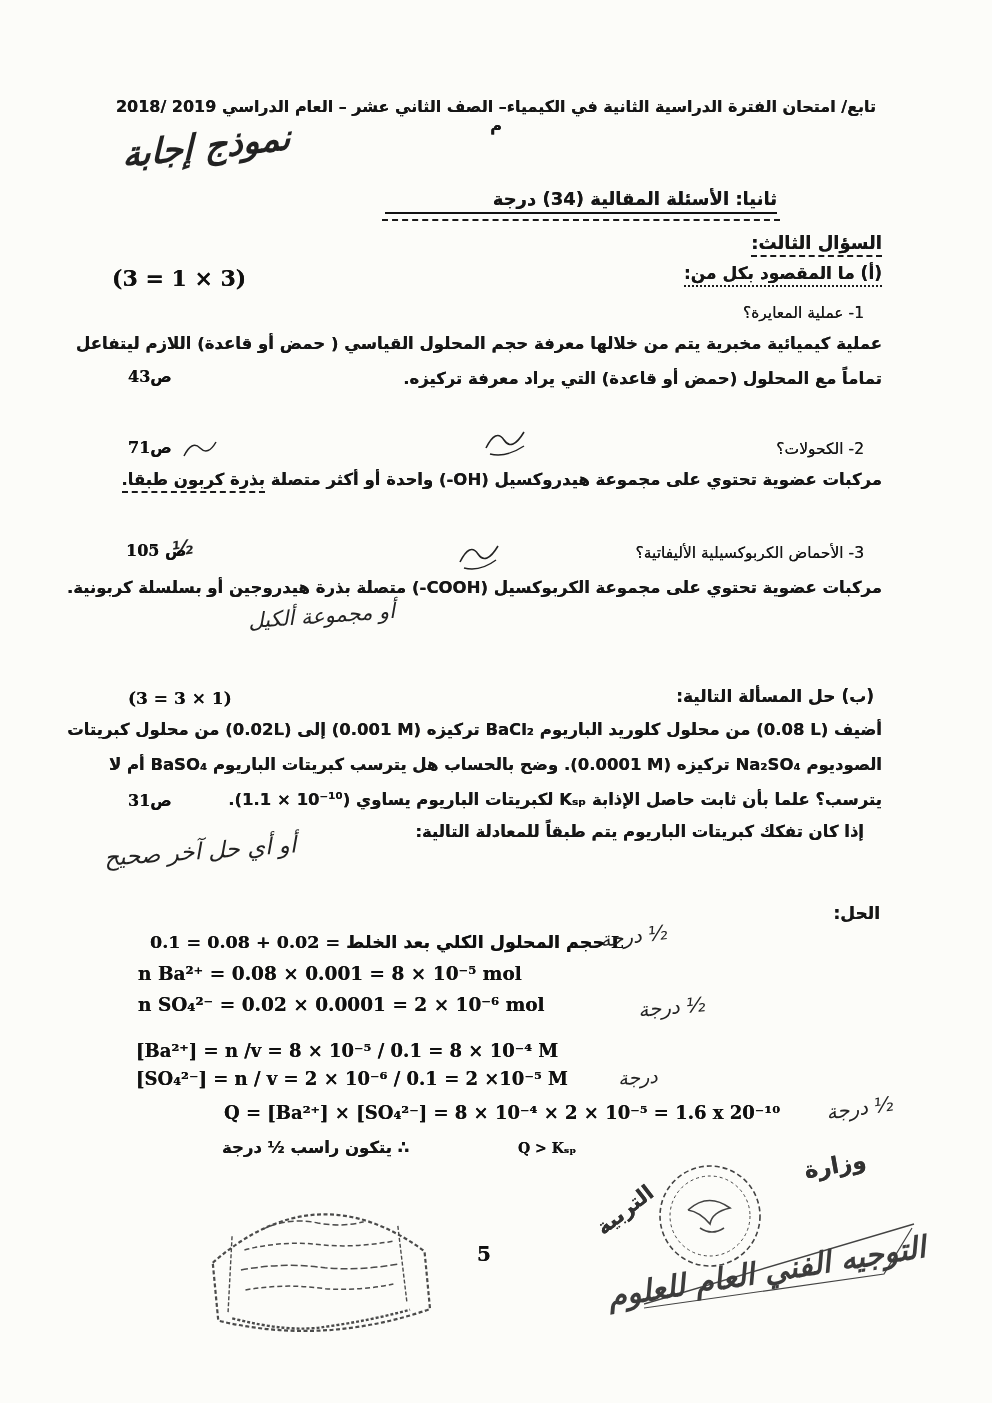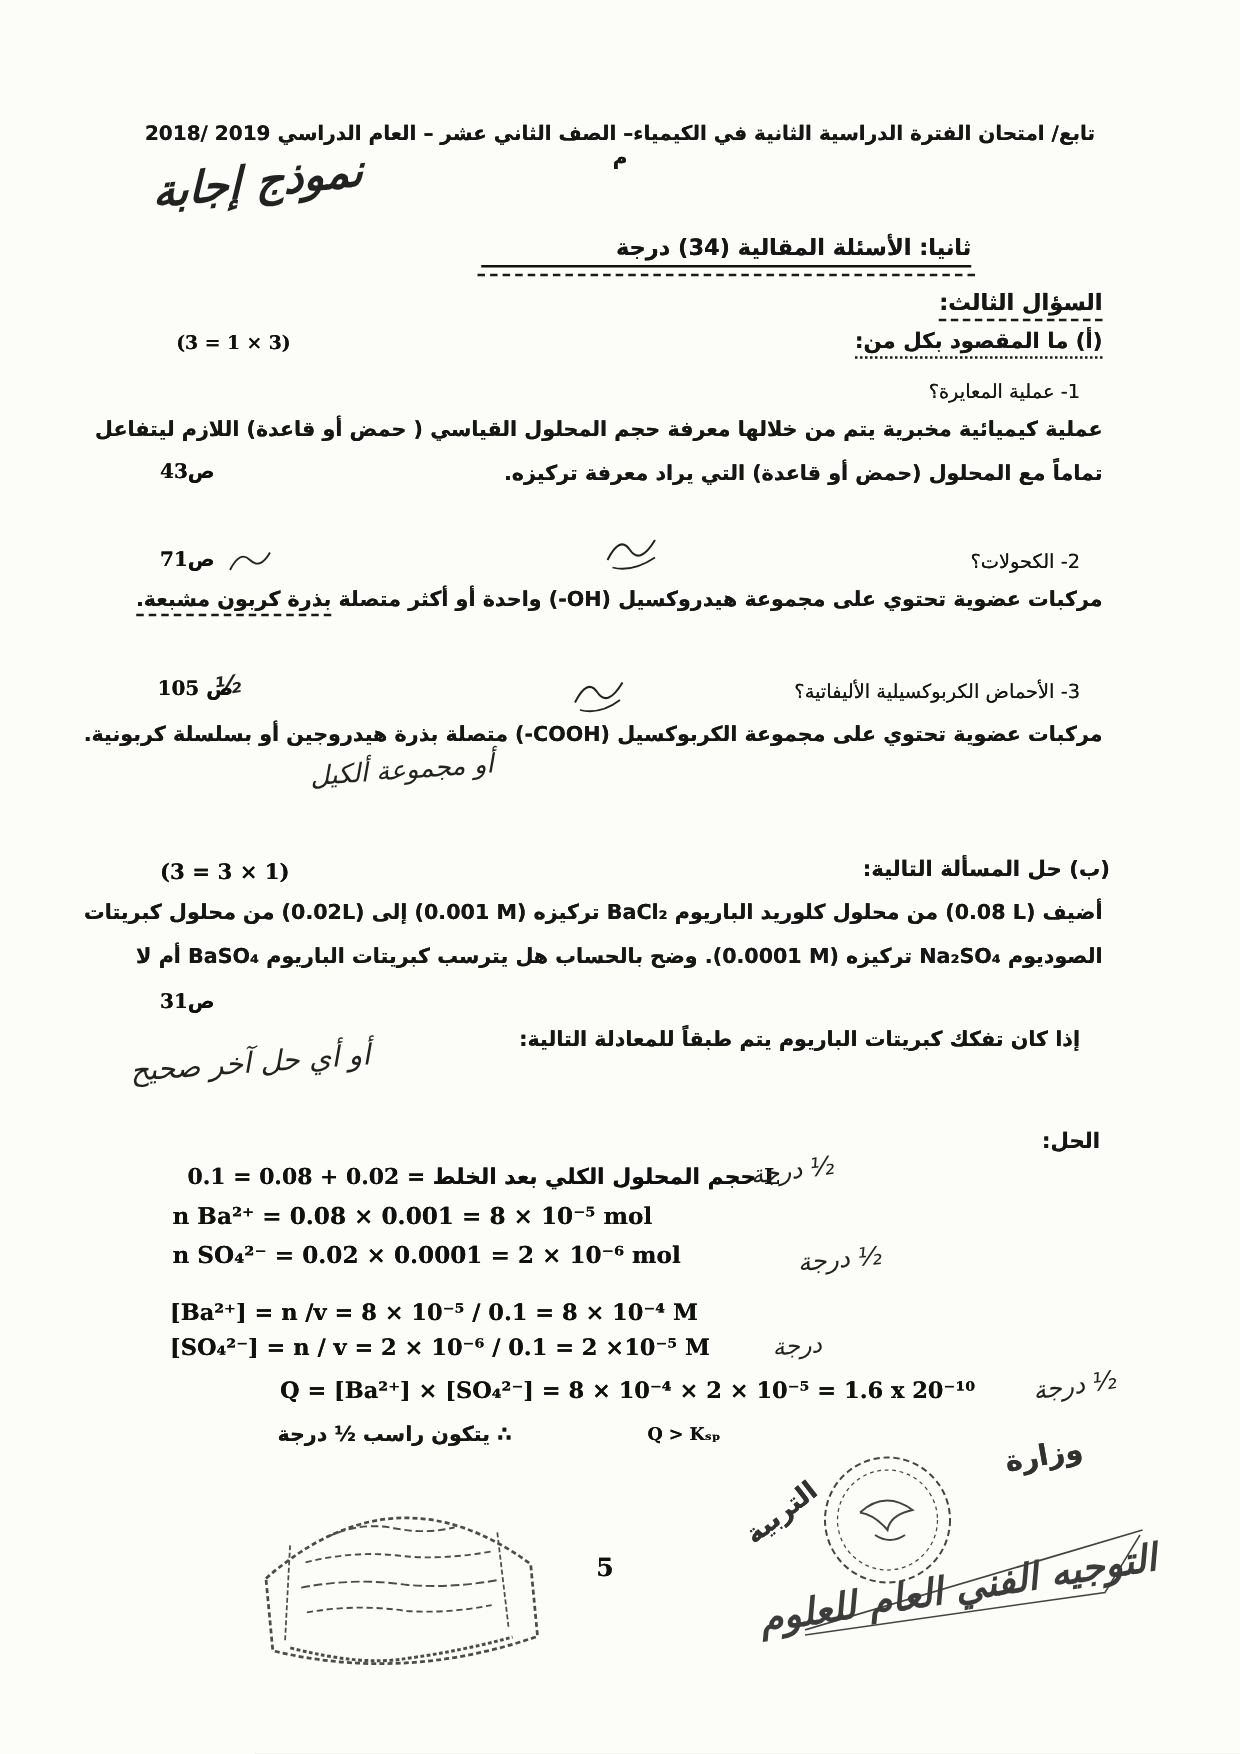--- a/index.html
+++ b/index.html
@@ -27,61 +27,62 @@
   <div class="abs ar bold" style="left:108px;right:108px;top:97px;font-size:16px;text-align:center;">تابع/ امتحان الفترة الدراسية الثانية في الكيمياء– الصف الثاني عشر – العام الدراسي ‪2018/ 2019‬ م</div>
 
   <div class="abs hand bold" style="left:122px;top:126px;font-size:35px;transform:rotate(-6deg) skewX(-6deg);">نموذج إجابة</div>
 
   <div class="abs ar bold u-solid" style="left:385px;top:188px;width:392px;font-size:18px;">ثانيا: الأسئلة المقالية (34) درجة</div>
   <div class="abs" style="left:382px;top:219px;width:398px;border-top:2px dashed #1a1a1a;"></div>
 
   <div class="abs ar bold u-dash" style="right:110px;top:232px;font-size:18px;">السؤال الثالث:</div>
 
   <div class="abs ar bold u-dot" style="right:110px;top:263px;font-size:17px;">(أ) ما المقصود بكل من:</div>
-  <div class="abs math" style="left:141px;top:265px;font-size:15px;">(3 = 1 × 3)</div>
+  <div class="abs math" style="left:112px;top:265px;font-size:22px;">(3 = 1 × 3)</div>
 
   <div class="abs ar" style="right:128px;top:304px;font-size:15.5px;">1- عملية المعايرة؟</div>
   <div class="abs ar bold" style="right:110px;top:334px;font-size:16.5px;">عملية كيميائية مخبرية يتم من خلالها معرفة حجم المحلول القياسي ( حمض أو قاعدة) اللازم ليتفاعل</div>
   <div class="abs ar bold" style="right:110px;top:369px;font-size:16.5px;">تماماً مع المحلول (حمض أو قاعدة) التي يراد معرفة تركيزه.</div>
   <div class="abs math" style="left:128px;top:367px;font-size:16px;">ص43</div>
 
   <div class="abs ar" style="right:128px;top:440px;font-size:15.5px;">2- الكحولات؟</div>
   <span class="abs" style="left:478px;top:424px;">
     <svg width="58" height="42" viewBox="0 0 58 42">
       <path d="M8 24 Q18 4 26 16 T46 8" fill="none" stroke="#222" stroke-width="1.6"></path>
       <path d="M12 30 q16 4 34 -8" fill="none" stroke="#222" stroke-width="1.4"></path>
     </svg>
   </span>
   <div class="abs math" style="left:128px;top:438px;font-size:16px;">ص71</div>
   <span class="abs" style="left:178px;top:434px;">
     <svg width="44" height="34" viewBox="0 0 44 34">
       <path d="M6 22 Q14 6 22 14 T38 8" fill="none" stroke="#222" stroke-width="1.5"></path>
     </svg>
   </span>
   <div class="abs ar bold" style="right:110px;top:470px;font-size:16.5px;">
-    <span>مركبات عضوية تحتوي على مجموعة هيدروكسيل ‪(-OH)‬ واحدة أو أكثر متصلة </span><span class="u-dash">بذرة كربون مشبعة.</span>
+    <span>مركبات عضوية تحتوي على مجموعة هيدروكسيل ‪(-OH)‬ واحدة أو أكثر متصلة </span><span class="u-dash">بذرة كربون طبقا.</span>
   </div>
 
   <div class="abs ar" style="right:128px;top:544px;font-size:15.5px;">3- الأحماض الكربوكسيلية الأليفاتية؟</div>
   <span class="abs" style="left:452px;top:536px;">
     <svg width="58" height="42" viewBox="0 0 58 42">
       <path d="M8 26 Q18 6 26 18 T46 10" fill="none" stroke="#222" stroke-width="1.6"></path>
       <path d="M12 32 q16 4 32 -8" fill="none" stroke="#222" stroke-width="1.4"></path>
     </svg>
   </span>
   <div class="abs hand bold" style="left:172px;top:536px;font-size:20px;transform:rotate(-8deg);">½</div>
   <div class="abs math" style="left:126px;top:541px;font-size:16px;">ص 105</div>
   <div class="abs ar bold" style="right:110px;top:578px;font-size:16.5px;">مركبات عضوية تحتوي على مجموعة الكربوكسيل ‪(-COOH)‬ متصلة بذرة هيدروجين أو بسلسلة كربونية.</div>
   <div class="abs hand" style="left:248px;top:604px;font-size:21px;transform:rotate(-4deg);direction:rtl;">أو مجموعة ألكيل</div>
 
-  <div class="abs ar bold" style="right:104px;top:686px;font-size:17px;text-align:center;">(ب) حل المسألة التالية:</div>
+  <div class="abs ar bold" style="right:118px;top:686px;font-size:17px;text-align:center;">(ب) حل المسألة التالية:</div>
   <div class="abs math" style="left:128px;top:688px;font-size:17px;">(3 = 3 × 1)</div>
 
   <div class="abs ar bold" style="right:110px;top:720px;font-size:16.5px;">أضيف (‪0.08 L‬) من محلول كلوريد الباريوم BaCl₂ تركيزه (‪0.001  M‬) إلى  (‪0.02L‬) من محلول كبريتات</div>
   <div class="abs ar bold" style="right:110px;top:755px;font-size:16.5px;">الصوديوم Na₂SO₄ تركيزه (‪0.0001 M‬). وضح بالحساب هل يترسب كبريتات الباريوم BaSO₄  أم لا</div>
+  <div class="abs ar bold" style="right:110px;top:790px;font-size:16.5px;">يترسب؟  علما بأن ثابت حاصل الإذابة Kₛₚ لكبريتات الباريوم يساوي (‪1.1 × 10⁻¹⁰‬).</div>
   <div class="abs math" style="left:128px;top:791px;font-size:16px;">ص31</div>
   <div class="abs ar bold" style="right:128px;top:822px;font-size:16.5px;">إذا كان تفكك كبريتات الباريوم يتم طبقاً للمعادلة التالية:</div>
 
   <div class="abs hand" style="left:104px;top:838px;font-size:23px;transform:rotate(-4deg);direction:rtl;">أو أي حل آخر صحيح</div>
 
 
   <div class="abs ar bold" style="right:112px;top:903px;font-size:17px;text-align:right;">الحل:</div>
 
   <div class="abs math" style="left:150px;top:932px;font-size:17.5px;">حجم المحلول الكلي بعد الخلط  =  0.02  +  0.08  =  0.1  L</div>
   <div class="abs hand" style="left:600px;top:924px;font-size:20px;transform:rotate(-7deg);direction:rtl;">½ درجة</div>

